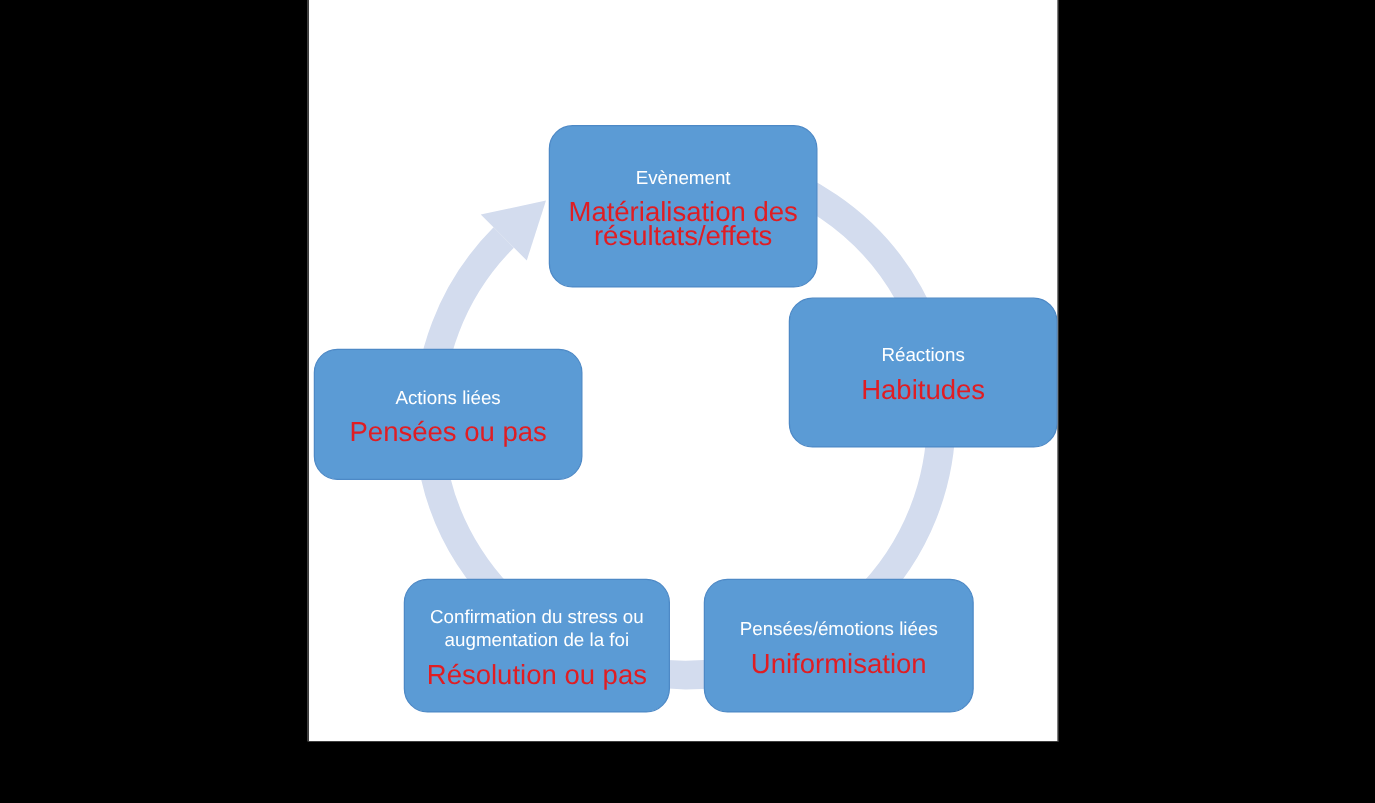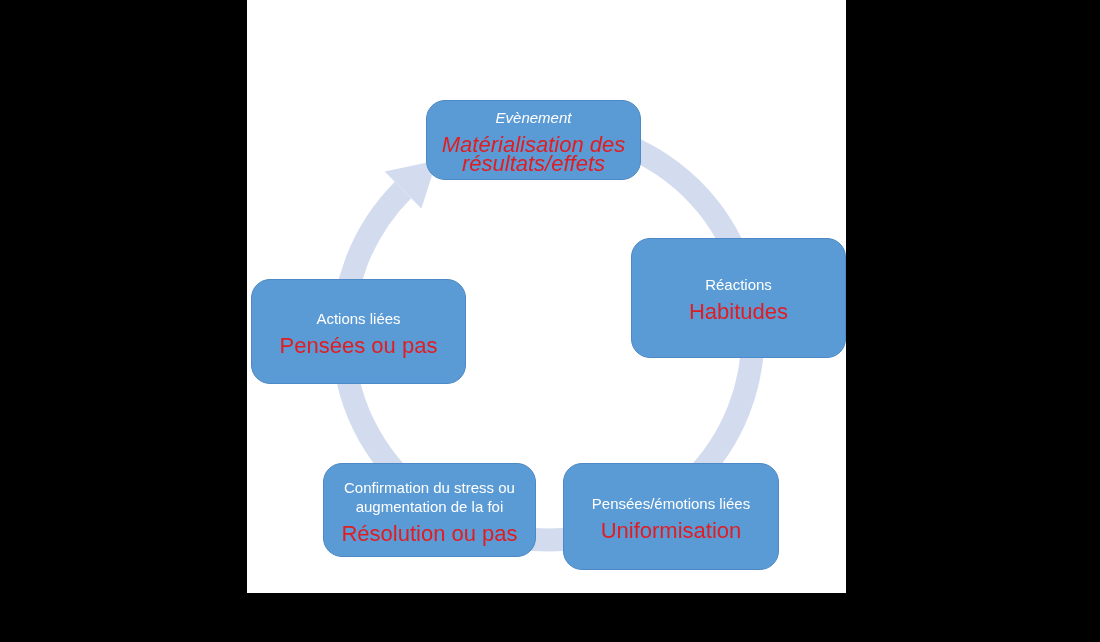--- a/index.html
+++ b/index.html
@@ -45,24 +45,24 @@
   .node-label{
     color:var(--label);
     font-size:15px;line-height:19px;
     white-space:pre-line;
   }
   .node-sublabel{
     color:var(--sublabel);
     font-size:22px;line-height:19px;
     white-space:pre-line;
   }
-  .n-event        {left:179px;top:100px;width:215px;height:80px;font-style:italic;}
+  .n-event        {left:192px;top:100px;width:215px;height:130px;}
   .n-reactions    {left:384px;top:238px;width:215px;height:120px;}
   .n-thoughts     {left:316px;top:463px;width:216px;height:107px;}
-  .n-confirmation {left:76px; top:463px;width:213px;height:94px;}
+  .n-confirmation {left:76px; top:463px;width:213px;height:107px;}
   .n-actions      {left:4px;  top:240px;width:215px;height:105px;margin-top:39px;}
 </style>
 </head>
 <body>
 
 <div class="stage">
   <div class="canvas">
 
     <svg class="ring" viewBox="0 0 601 593" aria-hidden="true">
       <path class="ring-arc" d="M 336.6 133.1 A 205 205 0 1 1 156 190"></path>

